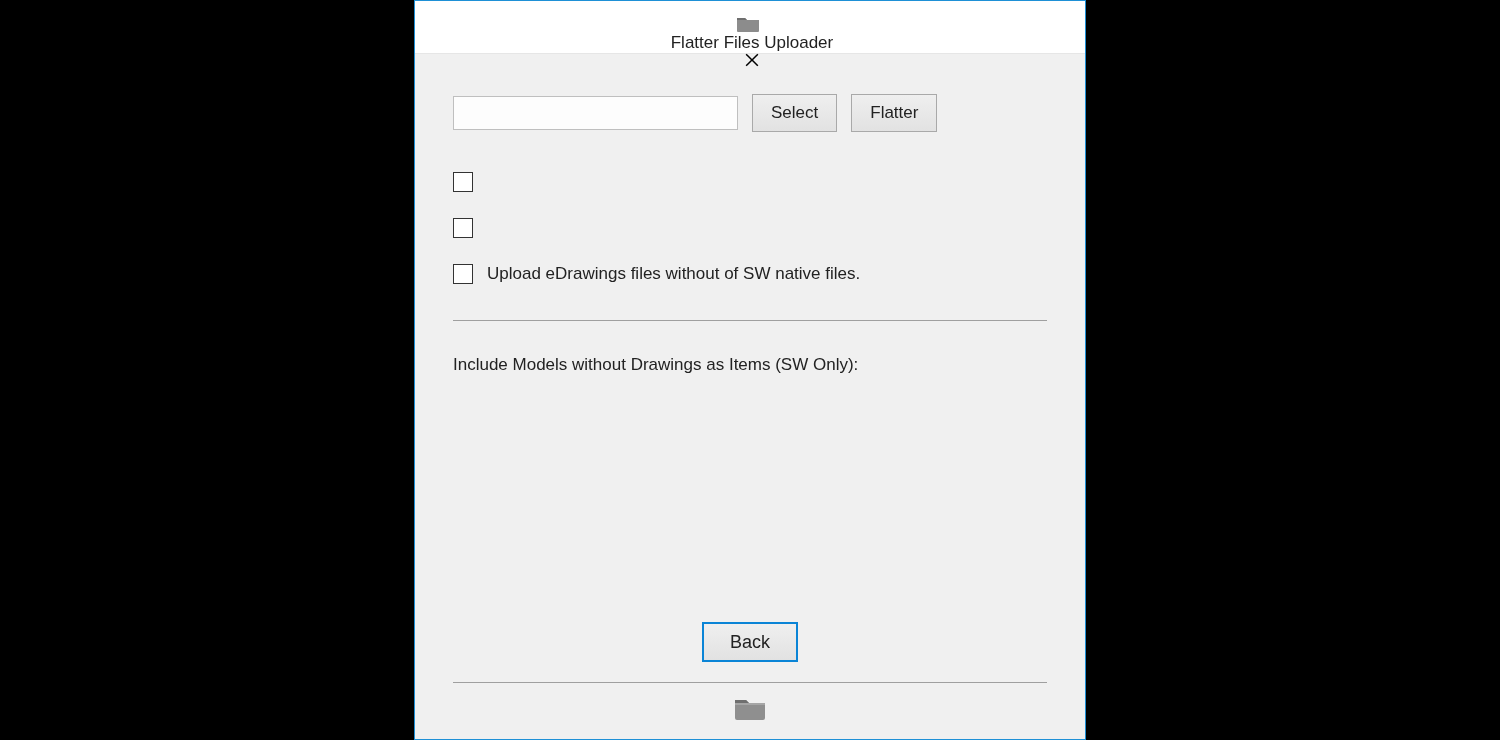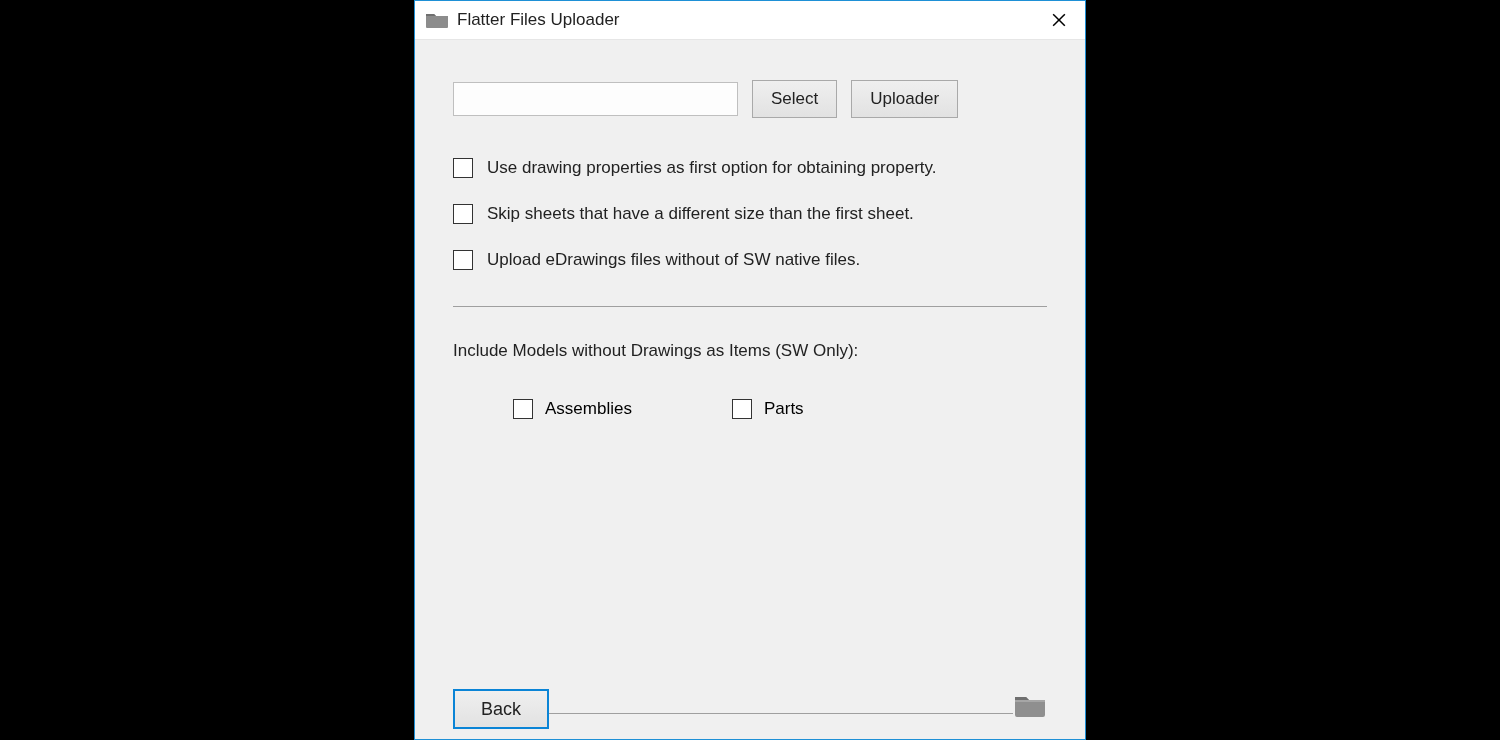--- a/index.html
+++ b/index.html
@@ -24,22 +24,23 @@
     border: 1px solid #1e90d6;
     display: flex;
     flex-direction: column;
     box-sizing: border-box;
   }
   .titlebar {
     height: 38px;
     background: #ffffff;
     display: flex;
     align-items: center;
-    padding: 0 6px 0 10px;
+    padding: 14px 6px 0 10px;
     border-bottom: 1px solid #e6e6e6;
+    flex-direction: column;
   }
   .titlebar .folder-icon-small {
     width: 24px;
     height: 18px;
     margin-right: 8px;
     display: inline-flex;
     align-items: center;
   }
   .titlebar .title {
     font-size: 17px;
@@ -125,21 +126,21 @@
     font-size: 17px;
   }
   .row-inline-checks .item {
     display: flex;
     align-items: center;
     gap: 12px;
   }
   .footer {
     margin-top: auto;
     display: flex;
-    flex-direction: row;
+    flex-direction: column;
     align-items: center;
   }
   .btn-primary {
     height: 40px;
     padding: 0 26px;
     background: linear-gradient(#efefef,#e2e2e2);
     border: 2.5px solid #0a84d6;
     font-size: 18px;
     color: #222;
     display: inline-flex;
@@ -180,50 +181,38 @@
       </svg>
     </span>
   </div>
 
   <div class="body">
 
 
     <div class="row-file">
       <input type="text" class="text-input" value="" style="">
       <button class="btn">Select</button>
-      <button class="btn">Uploader</button>
+      <button class="btn">Flatter</button>
     </div>
 
     <div class="check-row">
       <span class="checkbox"></span>
-      <span>Use drawing properties as first option for obtaining property.</span>
     </div>
     <div class="check-row">
       <span class="checkbox"></span>
-      <span>Skip sheets that have a different size than the first sheet.</span>
     </div>
     <div class="check-row">
       <span class="checkbox"></span>
       <span>Upload eDrawings files without of SW native files.</span>
     </div>
 
     <hr class="divider">
 
     <div class="section-label" style="margin-bottom:8px">Include Models without Drawings as Items (SW Only):</div>
 
-    <div class="row-inline-checks">
-      <div class="item">
-        <span class="checkbox"></span>
-        <span>Assemblies</span>
-      </div>
-      <div class="item">
-        <span class="checkbox"></span>
-        <span>Parts</span>
-      </div>
-    </div>
 
     <div class="footer">
       <button class="btn-primary">Back</button>
       <hr class="footer-divider">
       <span class="footer-icon">
         <svg viewBox="0 0 34 26" width="34" height="26">
           <path d="M2 5 h11 l3 3 h16 v15 a2 2 0 0 1 -2 2 h-26 a2 2 0 0 1 -2 -2 z" fill="#8f8f8f"></path>
           <path d="M2 5 h11 l3 3 h-14 z" fill="#6f6f6f"></path>
           <rect x="2" y="8" width="30" height="2" fill="#a6a6a6"></rect>
         </svg>

